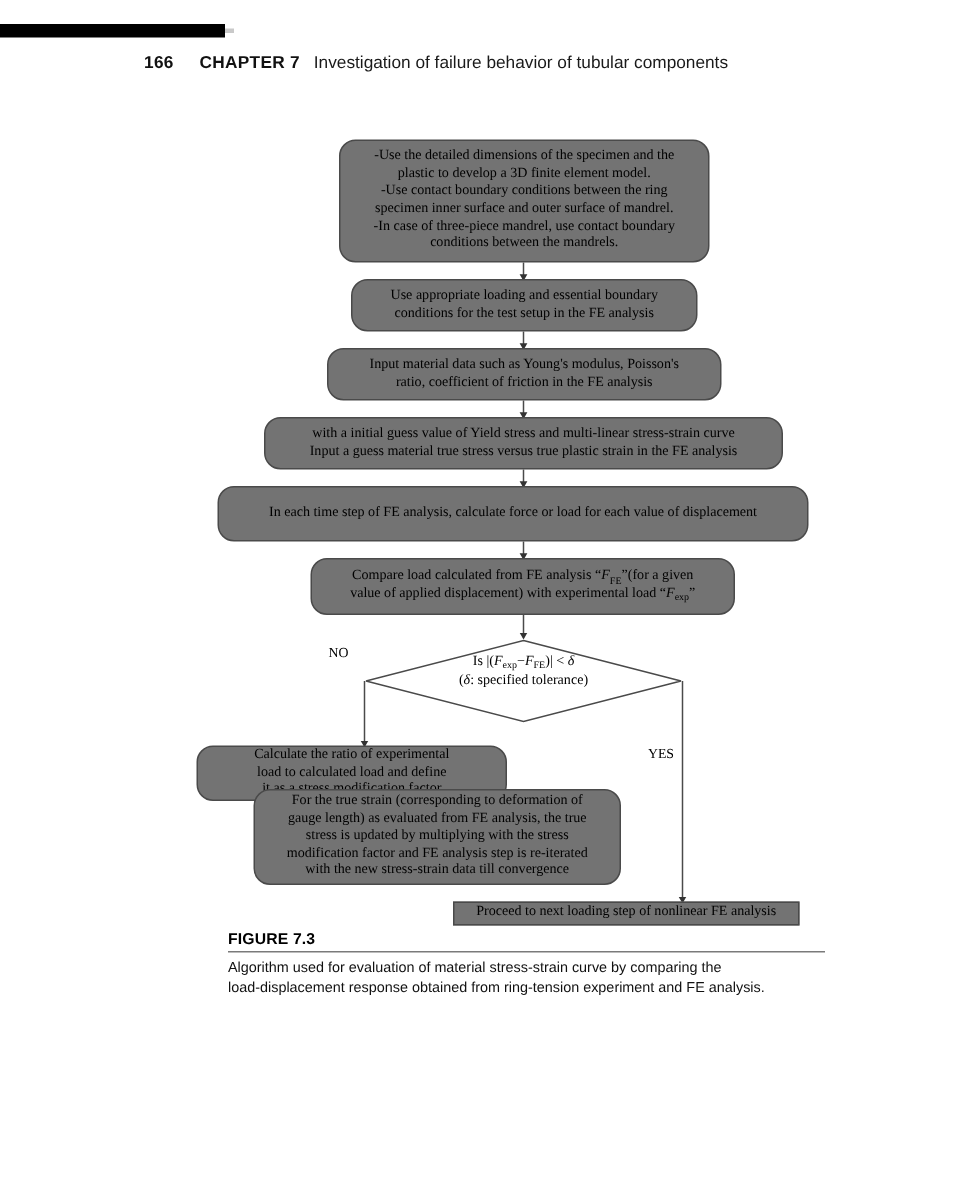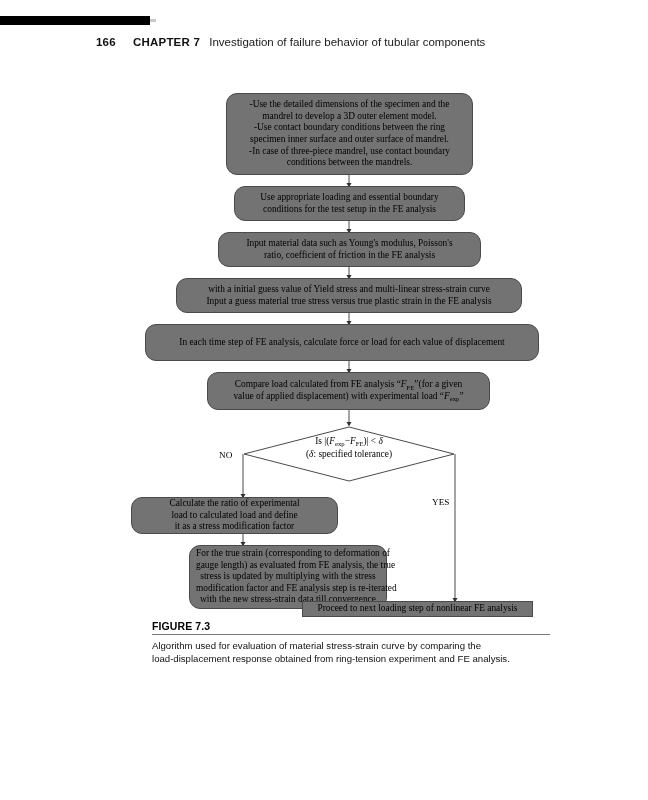--- a/index.html
+++ b/index.html
@@ -126,21 +126,21 @@
       <line x1="243" y1="454" x2="243" y2="497" marker-end="url(#arrow)"></line>
 
       <line x1="243" y1="534" x2="243" y2="545" marker-end="url(#arrow)"></line>
 
       <line x1="455" y1="454" x2="455" y2="601" marker-end="url(#arrow)"></line>
     </g>
   </svg>
 
   <div class="node rounded" id="n1" style="left:226px;top:93px;width:247px;height:82px;">
     <span class="ln">-Use the detailed dimensions of the specimen and the</span>
-    <span class="ln">mandrel to develop a 3D outer element model.</span>
+    <span class="ln">plastic to develop a 3D finite element model.</span>
     <span class="ln">-Use contact boundary conditions between the ring</span>
     <span class="ln">specimen inner surface and outer surface of mandrel.</span>
     <span class="ln">-In case of three-piece mandrel, use contact boundary</span>
     <span class="ln">conditions between the mandrels.</span>
   </div>
 
   <div class="node rounded" id="n2" style="left:234px;top:186px;width:231px;height:35px;">
     <span class="ln">Use appropriate loading and essential boundary</span>
     <span class="ln">conditions for the test setup in the FE analysis</span>
   </div>
@@ -171,30 +171,30 @@
   <div id="decision-diamond">
     <svg viewBox="0 0 212 56" width="212" height="56" xmlns="http://www.w3.org/2000/svg">
       <polygon points="106,1 211,28 106,55 1,28" fill="#ffffff" stroke="#4a4a4a" stroke-width="1"></polygon>
     </svg>
   </div>
   <div id="decision-text">
     <div><span>Is |(</span><i>F</i><sub>exp</sub><span>−</span><i>F</i><sub>FE</sub><span>)| &lt; </span><i>δ</i></div>
     <div><span>(</span><i>δ</i><span>: specified tolerance)</span></div>
   </div>
 
-  <div class="branch-label" style="left:219px;top:450px;text-align:right;">NO</div>
+  <div class="branch-label" style="left:219px;top:430px;text-align:right;">NO</div>
   <div class="branch-label" style="left:432px;top:497px;">YES</div>
 
   <div class="node rounded leftalign" id="n8" style="left:131px;top:497px;width:207px;height:37px;">
     <span class="ln">Calculate the ratio of experimental</span>
     <span class="ln">load to calculated load and define</span>
     <span class="ln">it as a stress modification factor</span>
   </div>
 
-  <div class="node rounded leftalign" id="n9" style="left:169px;top:545px;width:198px;height:64px;margin-left:20px;">
+  <div class="node rounded leftalign" id="n9" style="left:169px;top:526px;width:245px;height:64px;">
     <span class="ln">For the true strain (corresponding to deformation of</span>
     <span class="ln">gauge length) as evaluated from FE analysis, the true</span>
     <span class="ln">stress is updated by multiplying with the stress</span>
     <span class="ln">modification factor and FE analysis step is re-iterated</span>
     <span class="ln">with the new stress-strain data till convergence</span>
   </div>
 
   <div class="node sharp" id="n10" style="left:302px;top:601px;width:231px;height:16px;">
     <span class="ln">Proceed to next loading step of nonlinear FE analysis</span>
   </div>

